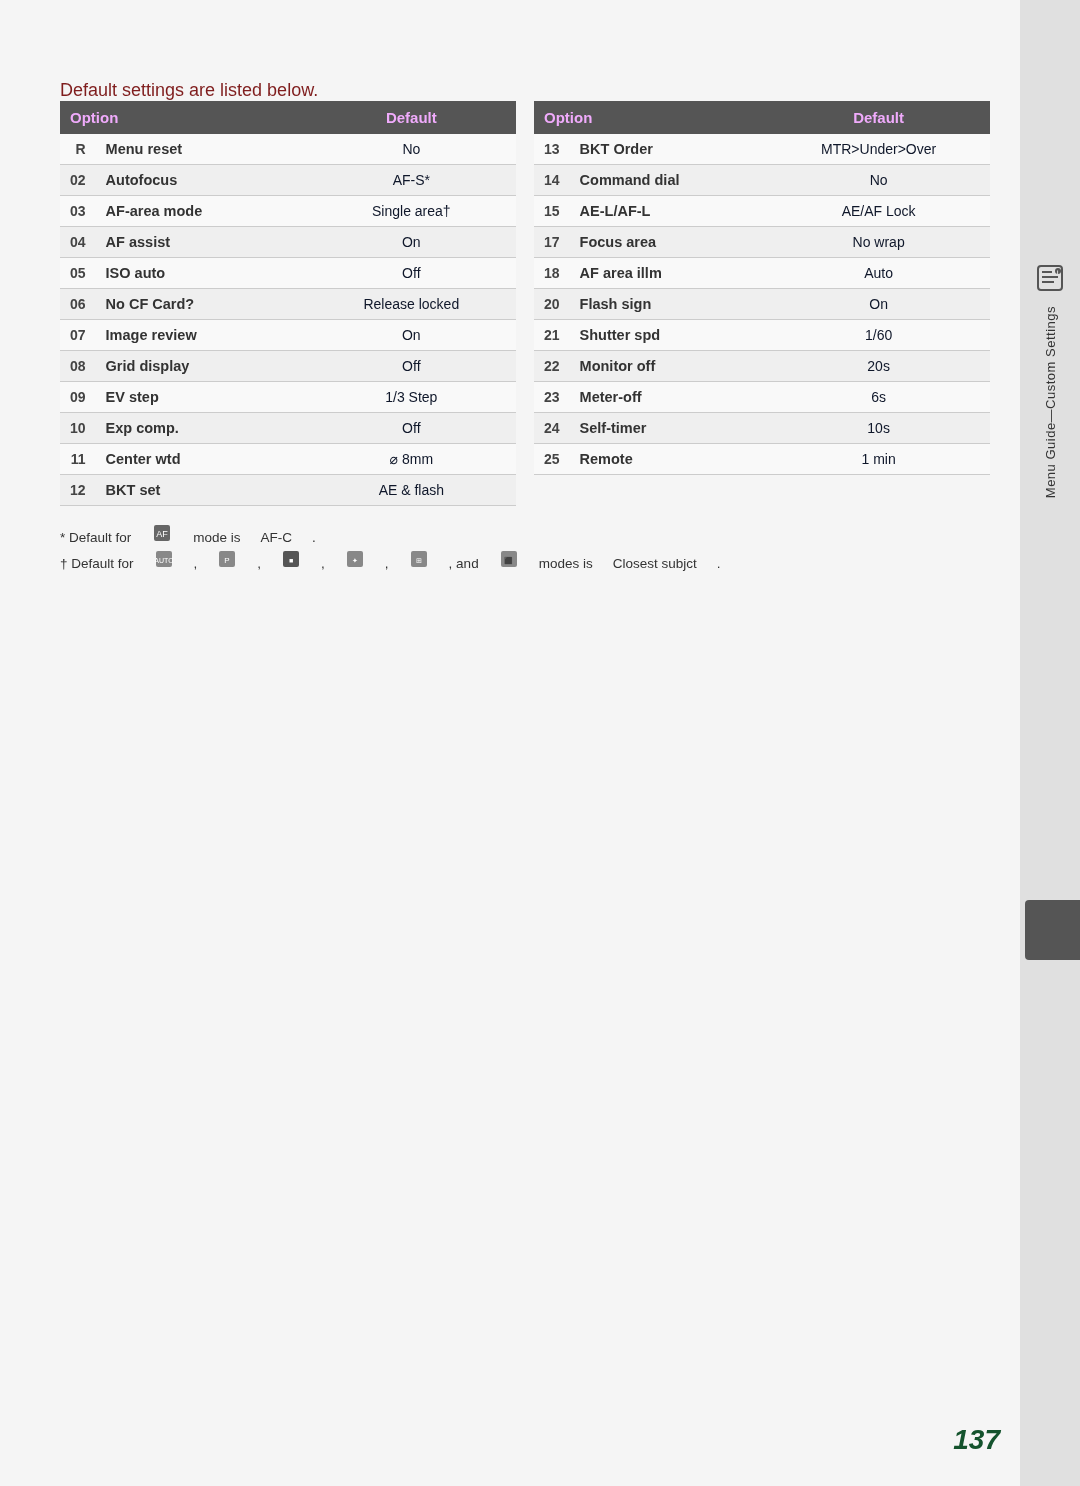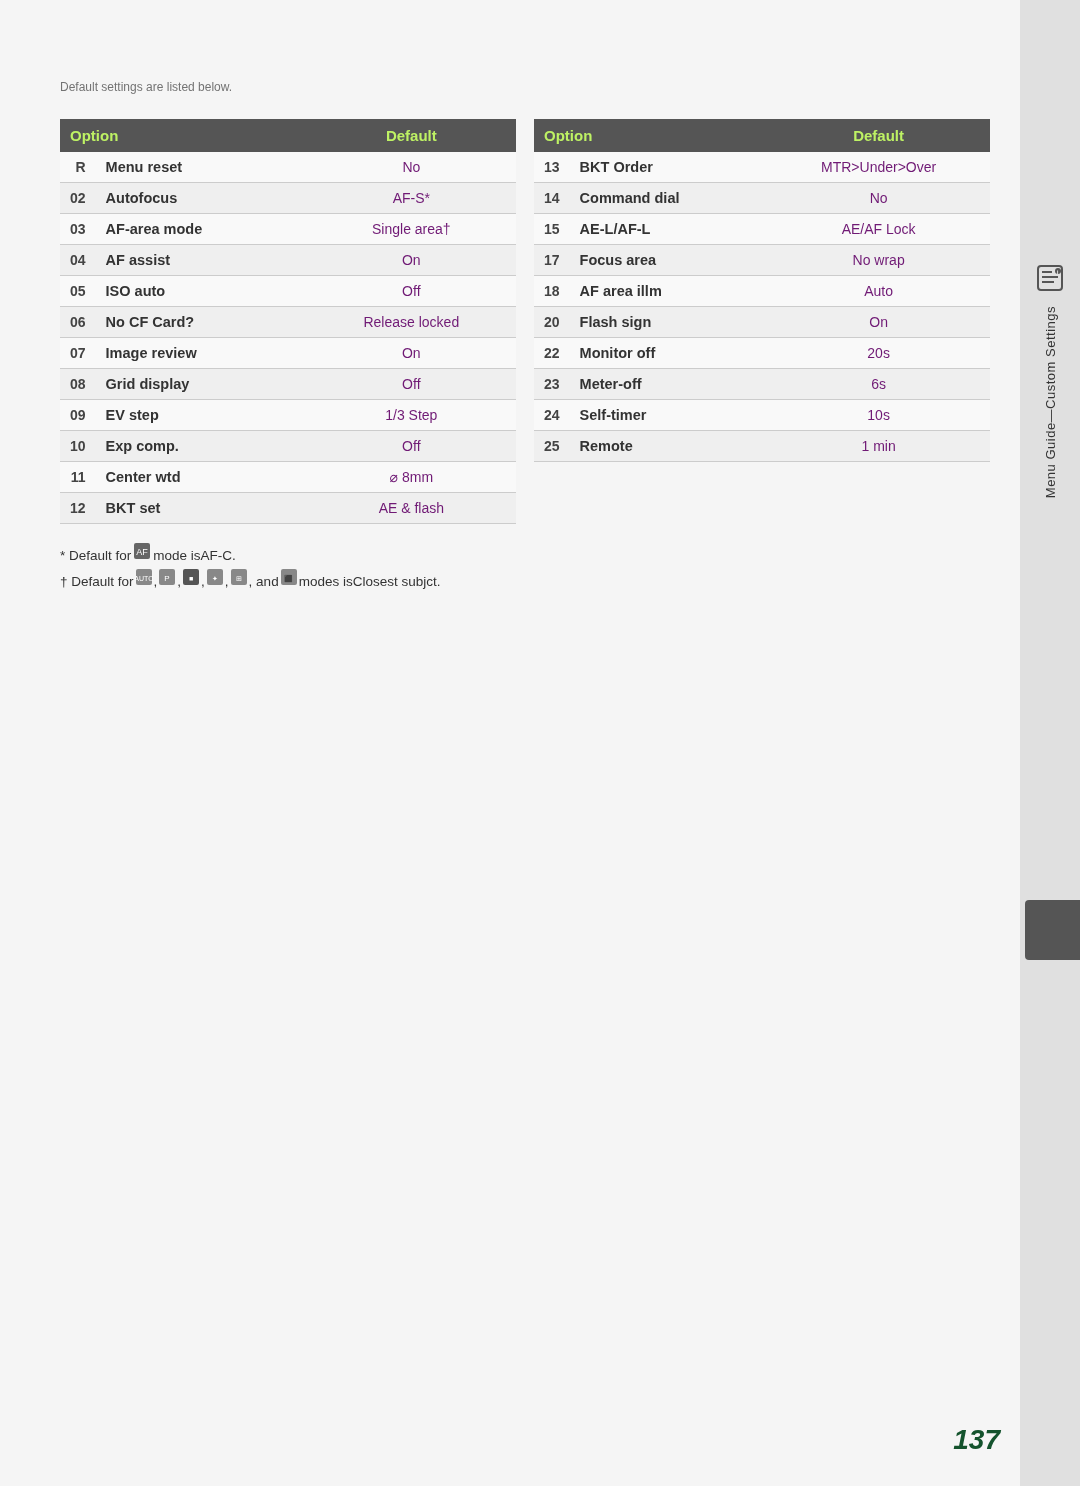--- a/index.html
+++ b/index.html
@@ -73,44 +73,43 @@
     }
 
     .content {
       position: absolute;
       top: 80px;
       left: 60px;
       width: 930px;
     }
 
     .intro-text {
-      font-size: 12px;
-      color: #737373;
-      margin-bottom: 25px;
+      font-size: 18px;
+      color: #7f1d1d;
     }
 
     .tables-wrapper {
       display: flex;
       gap: 0;
       width: 100%;
     }
 
     .table-section {
       flex: 1;
     }
 
     table {
       width: 100%;
       border-collapse: collapse;
       font-size: 14.5px;
     }
 
     table thead tr th {
       background: #555;
-      color: #bef264;
+      color: #f0abfc;
       padding: 8px 10px;
       text-align: left;
       font-weight: bold;
       font-size: 15px;
     }
 
     table thead tr th.center {
       text-align: center;
     }
 
@@ -141,38 +140,38 @@
     }
 
     .td-option {
       font-weight: bold;
       font-size: 14.5px;
     }
 
     .td-default {
       text-align: center;
       font-size: 14px;
-      color: #701a75;
+      color: #0f172a;
     }
 
     .gap-col {
       width: 18px;
     }
 
     .footnotes {
       margin-top: 18px;
       font-size: 13.5px;
       color: #333;
       line-height: 1.7;
     }
 
     .footnotes .fn-line {
       display: flex;
       align-items: baseline;
-      gap: 0;
+      gap: 20px;
     }
 
     .bold-text {
       font-weight: normal;
     }
   </style>
 </head>
 <body>
 
 <div class="page-bg"></div>
@@ -307,20 +306,25 @@
       <td class="td-num">18</td>
       <td class="td-option">AF area illm</td>
       <td class="td-default">Auto</td>
     </tr>
             <tr>
       <td class="td-num">20</td>
       <td class="td-option">Flash sign</td>
       <td class="td-default">On</td>
     </tr>
             <tr>
+      <td class="td-num">21</td>
+      <td class="td-option">Shutter spd</td>
+      <td class="td-default">1/60</td>
+    </tr>
+            <tr>
       <td class="td-num">22</td>
       <td class="td-option">Monitor off</td>
       <td class="td-default">20s</td>
     </tr>
             <tr>
       <td class="td-num">23</td>
       <td class="td-option">Meter-off</td>
       <td class="td-default">6s</td>
     </tr>
             <tr>

